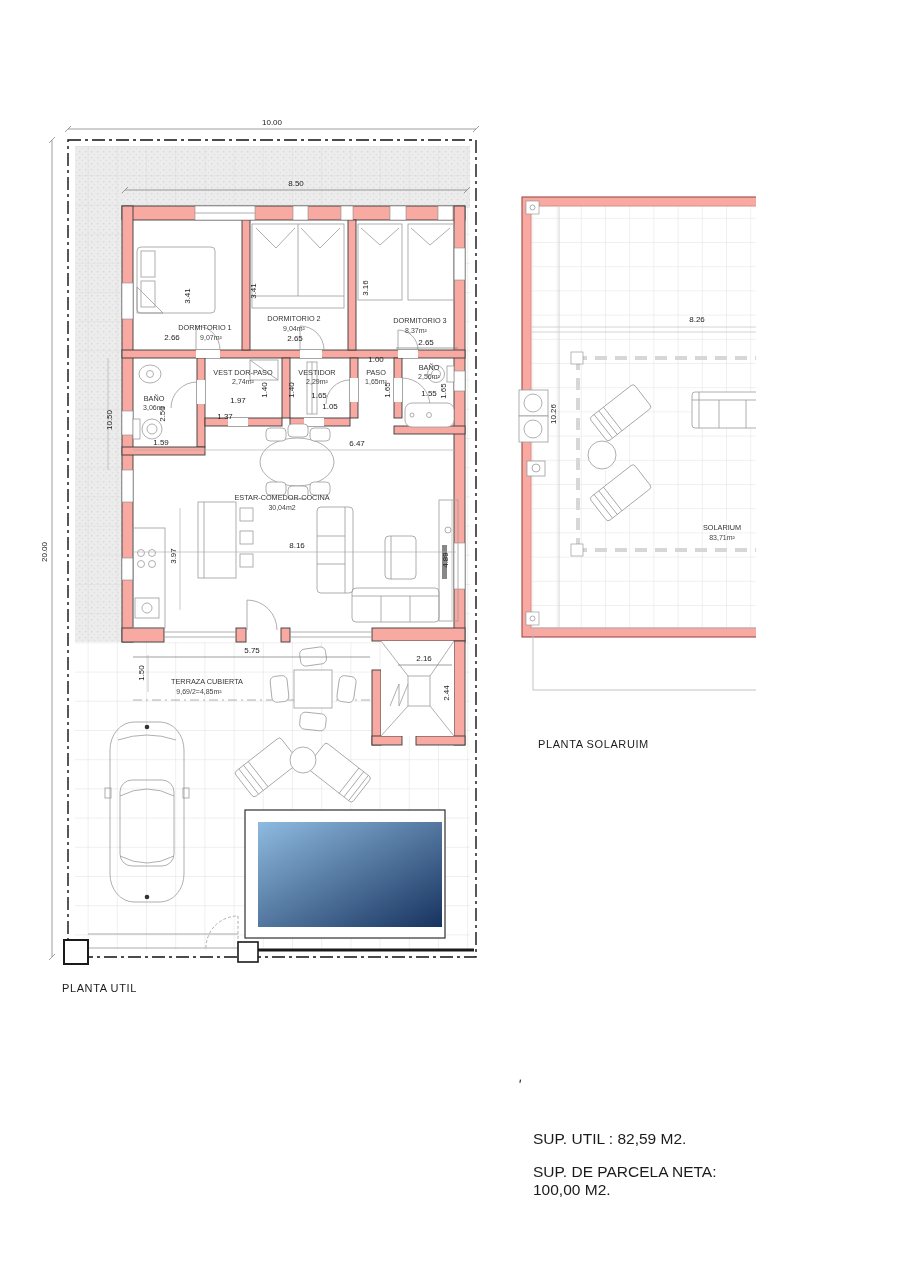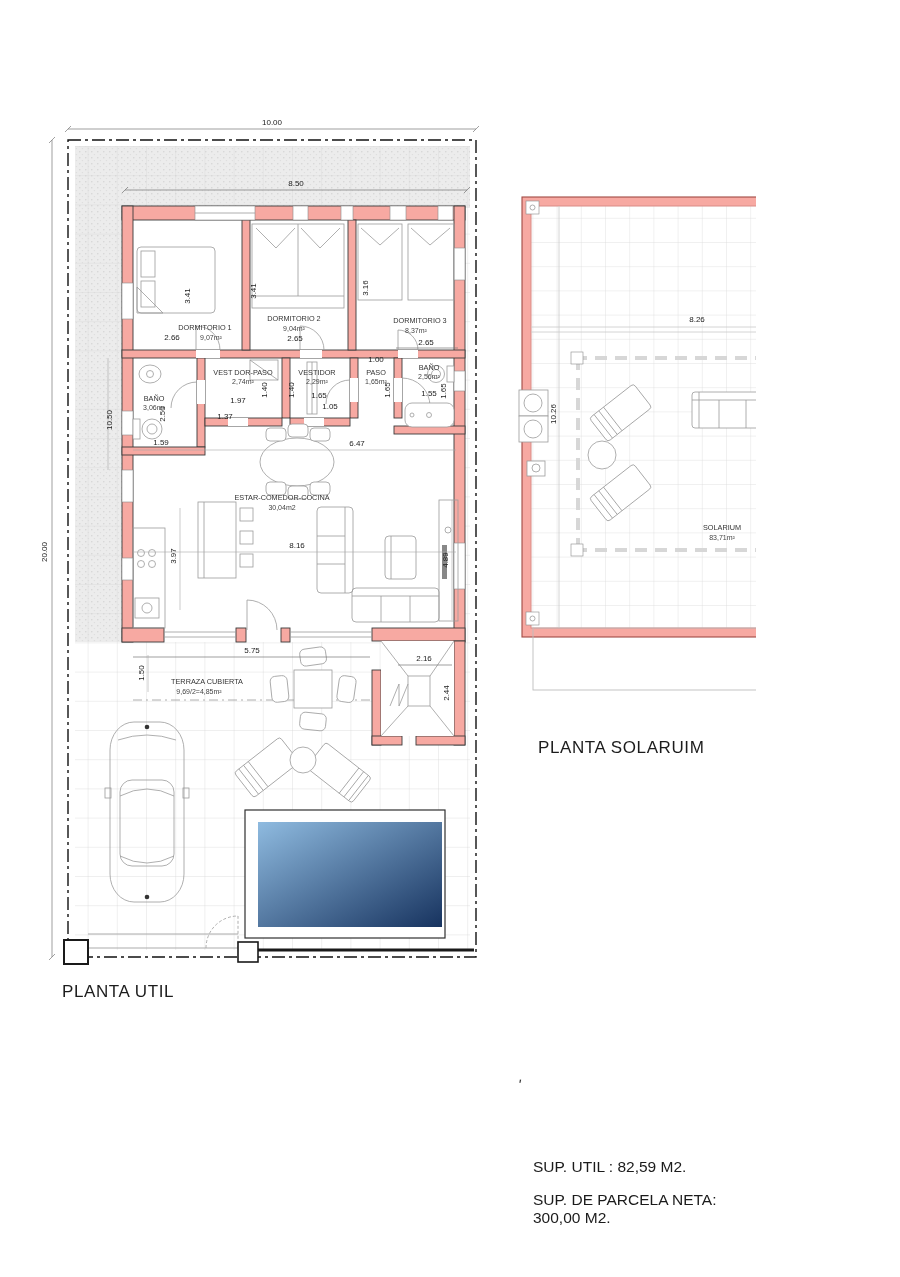--- a/index.html
+++ b/index.html
@@ -1,24 +1,24 @@
 <!DOCTYPE html>
 <html><head>
 <meta charset="utf-8">
 <style>
   html,body{margin:0;padding:0;background:#fff;}
   .page{position:relative;width:756px;height:1277px;background:#ffffff;overflow:hidden;
         font-family:"Liberation Sans",sans-serif;}
   .plan-svg{position:absolute;left:0;top:0;}
-  .plan-title{position:absolute;font-size:17px;letter-spacing:.6px;color:#1c1c1c;}
+  .plan-title{position:absolute;font-size:11px;letter-spacing:.6px;color:#1c1c1c;}
   .pb-title{left:62px;top:982px;}
   .ps-title{left:538px;top:738px;}
   .stray-tick{position:absolute;left:518px;top:1076px;font-size:15px;color:#333;transform:rotate(12deg);}
   .summary{position:absolute;left:533px;top:1130px;display:flex;flex-direction:column;gap:15px;
-           font-size:15.5px;color:#1b1b1b;margin-top:28px;}
+           font-size:15.5px;color:#1b1b1b;}
   
   .w{fill:#F7A9A2;stroke:#3a3a3a;stroke-width:.9;}
   .ws{fill:#F7A9A2;stroke:#a14a44;stroke-width:1.1;}
   .win{fill:#ffffff;stroke:#8a8a8a;stroke-width:.6;}
   .gap{fill:#ffffff;stroke:none;}
   .f{fill:none;stroke:#9b9b9b;stroke-width:.8;}
   .ff{fill:#ffffff;stroke:#9b9b9b;stroke-width:.8;}
   .dl{stroke:#777;stroke-width:.7;fill:none;}
   .dll{stroke:#a8a8a8;stroke-width:.6;fill:none;}
   .t{font:8px "Liberation Sans",sans-serif;fill:#222;text-anchor:middle;}
@@ -438,16 +438,16 @@
     </g>
   </g>
 </svg>
 
 <div class="plan-title pb-title">PLANTA UTIL</div>
 <div class="plan-title ps-title">PLANTA SOLARUIM</div>
 <div class="stray-tick">'</div>
 
 <div class="summary">
   <div>SUP. UTIL : 82,59 M2.</div>
-  <div>SUP. DE PARCELA NETA: 300,00 M2.</div>
+  <div>SUP. DE PARCELA NETA: 100,00 M2.</div>
 </div>
 
 </div>
 
 </body></html>

